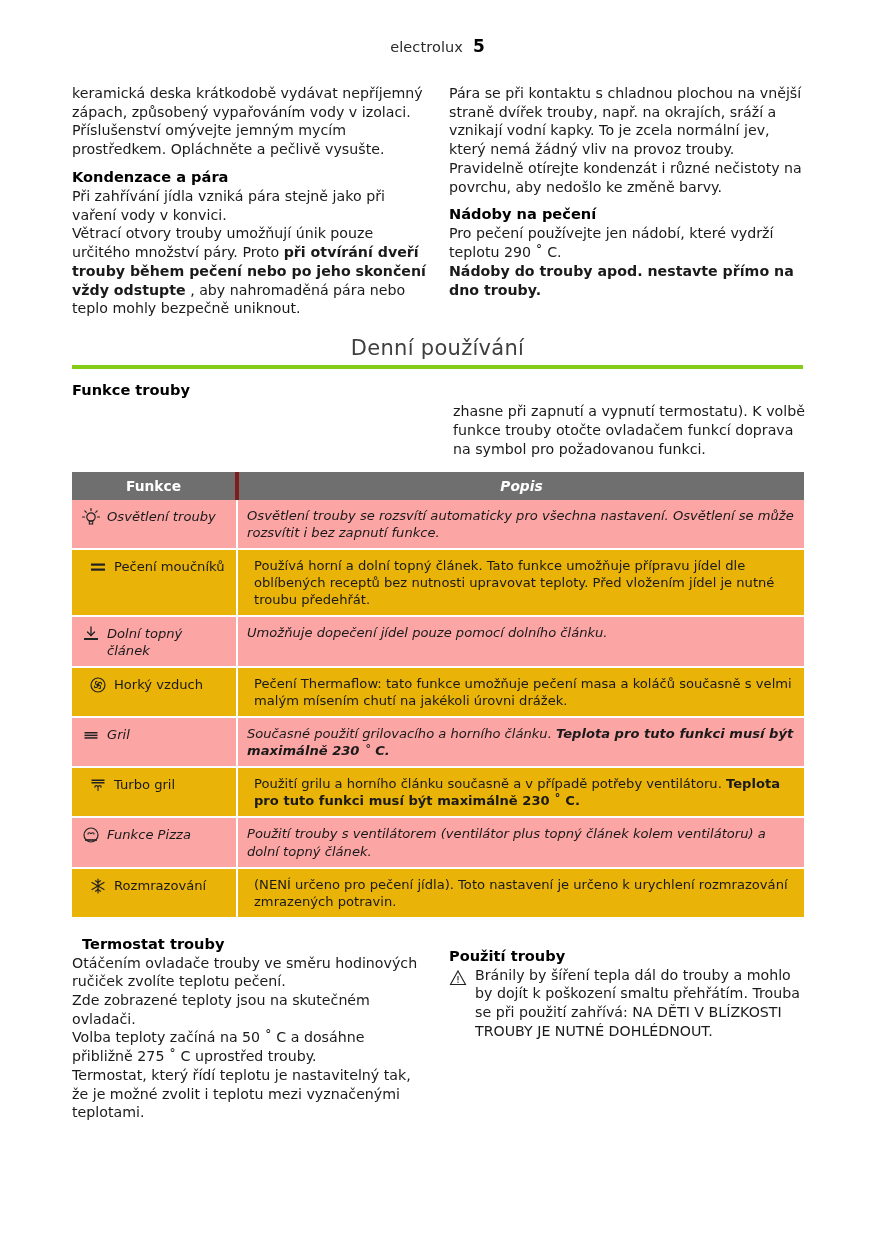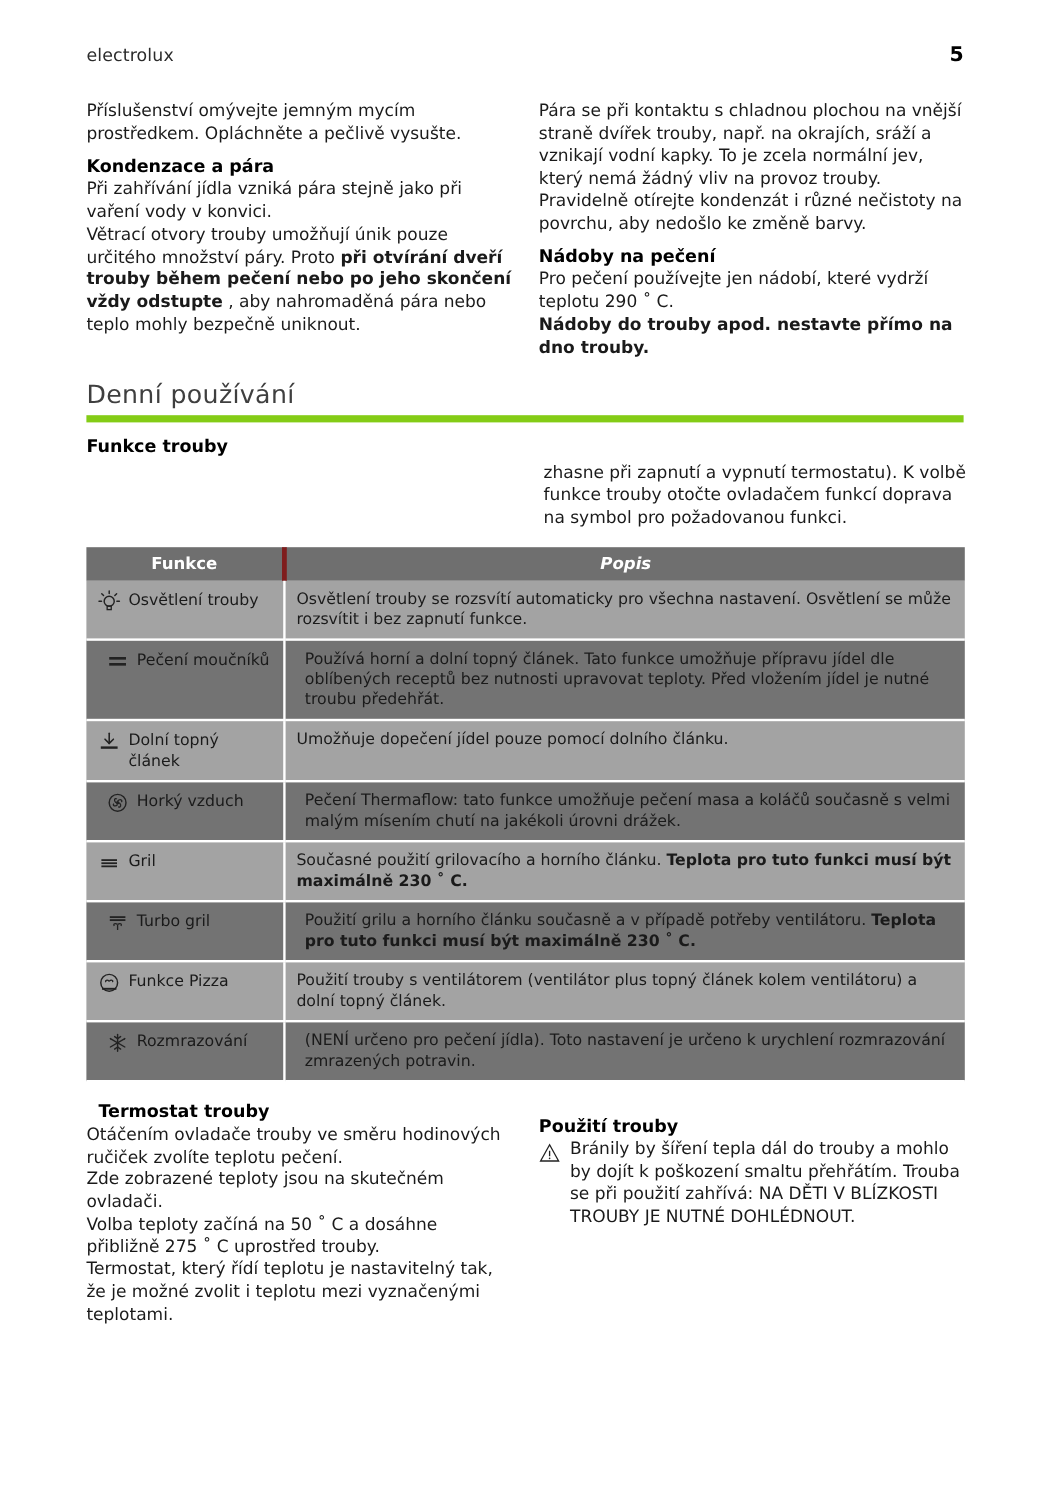--- a/index.html
+++ b/index.html
@@ -18,21 +18,21 @@
   .page {
     position: relative;
     width: 875px;
     height: 1240px;
     box-sizing: border-box;
     padding: 36px 72px 40px 72px;
   }
   
   .page-header {
     display: flex;
-    justify-content: space-between;
+    justify-content: center;
     align-items: baseline;
     gap: 10px;
     height: 26px;
     margin-bottom: 22px;
   }
   .brand {
     font-size: 14.5px;
     color: #2b2b2b;
     letter-spacing: 0.1px;
   }
@@ -61,22 +61,23 @@
     font-size: 14.6px;
     font-weight: bold;
     margin: 9px 0 2px 0;
     color: #000;
   }
   .b { font-weight: bold; }
 
   
   .section-title-wrap {
     margin-top: 18px;
-    border-bottom: 6px solid #84cc16;
+    border-bottom: 4px solid #84cc16;
     padding-bottom: 5px;
+    text-align: center;
   }
   .section-title {
     font-size: 21px;
     color: #3f3f3f;
     letter-spacing: 0.3px;
     font-weight: normal;
   }
 
   .intro-cols {
     display: flex;
@@ -103,22 +104,22 @@
   table.functions th:last-child { border-right: none; font-style: italic; }
   table.functions td {
     font-size: 13.1px;
     line-height: 1.3;
     padding: 7px 9px;
     vertical-align: top;
     border-right: 2px solid #ffffff;
     border-bottom: 2px solid #ffffff;
   }
   table.functions td:last-child { border-right: none; }
-  tr.odd td { background: #a3a3a3; }
-  tr.even td { background: #737373; padding-left: 16px; }
+  tr.odd td { background: #fca5a5; font-style: italic; }
+  tr.even td { background: #eab308; padding-left: 16px; }
   td.fn-cell { width: 155px; }
   .fn-inner {
     display: flex;
     align-items: flex-start;
     gap: 6px;
   }
   .fn-label { padding-top: 1px; }
   .icon {
     display: inline-block;
     width: 20px;
@@ -152,20 +153,21 @@
 
 <div class="page">
 
   <div class="page-header">
     <span class="brand">electrolux</span>
     <span class="page-number">5</span>
   </div>
 
   <div class="cols">
     <div class="col">
+      <p>keramická deska krátkodobě vydávat nepříjemný zápach, způsobený vypařováním vody v izolaci.</p>
       <p>Příslušenství omývejte jemným mycím prostředkem. Opláchněte a pečlivě vysušte.</p>
       <div class="sub-head">Kondenzace a pára</div>
       <p>Při zahřívání jídla vzniká pára stejně jako při vaření vody v konvici.</p>
       <p><span>Větrací otvory trouby umožňují únik pouze určitého množství páry. Proto </span><span class="b">při otvírání dveří trouby během pečení nebo po jeho skončení vždy odstupte</span><span> , aby nahromaděná pára nebo teplo mohly bezpečně uniknout.</span></p>
     </div>
 
     <div class="col">
       <p>Pára se při kontaktu s chladnou plochou na vnější straně dvířek trouby, např. na okrajích, sráží a vznikají vodní kapky. To je zcela normální jev, který nemá žádný vliv na provoz trouby. Pravidelně otírejte kondenzát i různé nečistoty na povrchu, aby nedošlo ke změně barvy.</p>
       <div class="sub-head">Nádoby na pečení</div>
       <p>Pro pečení používejte jen nádobí, které vydrží teplotu 290 ˚ C.</p>

